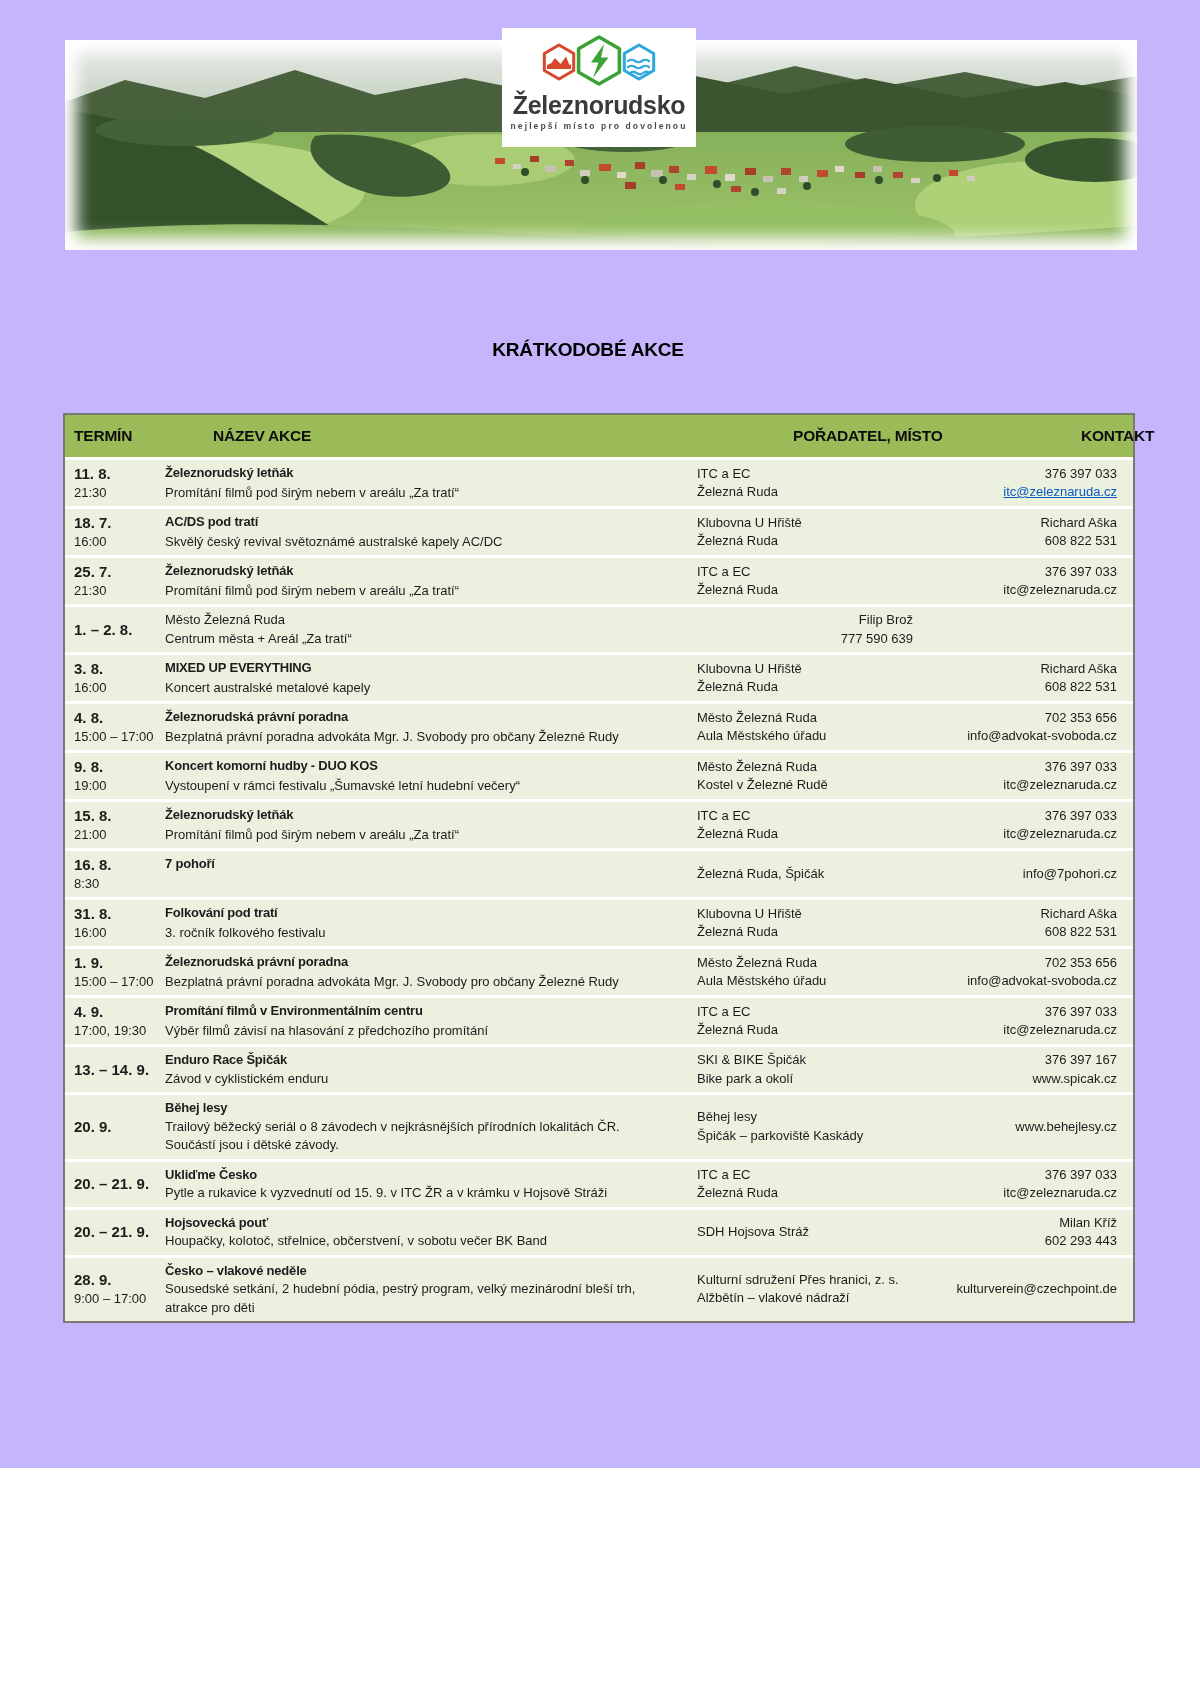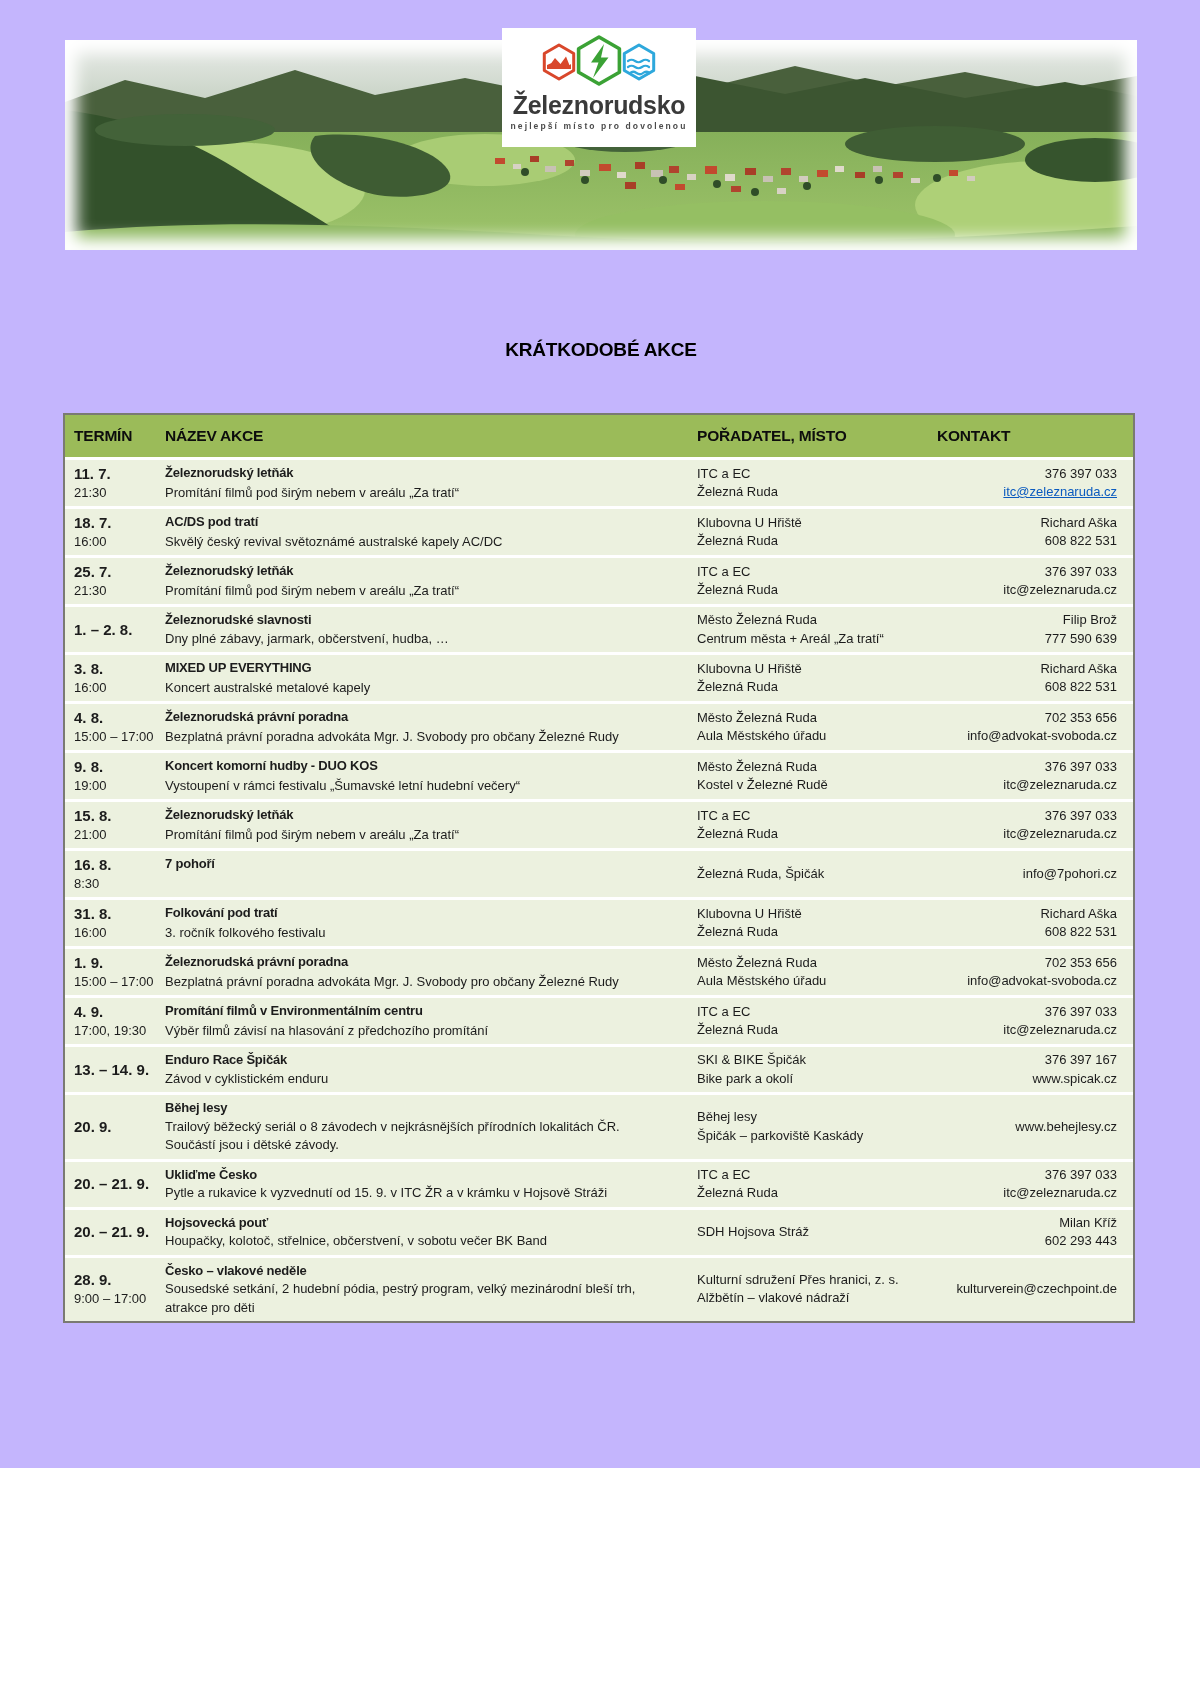--- a/index.html
+++ b/index.html
@@ -21,28 +21,28 @@
     box-shadow:inset 0 0 16px 12px #ffffff;}
   .logo-box{position:absolute;left:437px;top:-12px;width:194px;height:119px;background:#fff;
     text-align:center;padding-top:6px;}
   .logo-box .hexes{height:56px;}
   .brand{font-size:25px;font-weight:700;color:#3a3a3a;letter-spacing:-0.3px;line-height:30px;}
   .tagline{font-size:8.5px;font-weight:700;color:#4a4a4a;letter-spacing:2.1px;line-height:12px;}
 
   
   .title{position:absolute;left:63px;top:276px;width:1072px;text-align:center;
     font-size:29px;font-weight:700;letter-spacing:-0.4px;color:#000;}
-  .subtitle{position:absolute;left:65px;top:339px;width:1072px;text-align:center;
+  .subtitle{position:absolute;left:52px;top:339px;width:1072px;text-align:center;
     font-size:19px;font-weight:700;letter-spacing:-0.2px;color:#000;}
 
   
   .tbl{position:absolute;left:63px;top:413px;width:1072px;border:2px solid var(--border);background:#fff;}
   .thead,.row{display:grid;grid-template-columns:96px 532px 236px 204px;}
   .thead{background:var(--hdr-bg);height:42px;align-items:center;
-    font-weight:700;font-size:15.5px;letter-spacing:-0.2px;color:#0d0d0d;}
+    font-weight:700;font-size:15.5px;letter-spacing:-0.2px;color:#0d0d0d;gap:48px;}
   .thead .h1{padding-left:9px;}
   .thead .h2{padding-left:4px;}
   .thead .h3{padding-left:4px;}
   .thead .h4{padding-left:8px;}
   .row{background:var(--row-bg);margin-top:3px;padding:4px 0;min-height:44px;}
   .c{display:flex;flex-direction:column;justify-content:center;}
   .c.date{padding-left:9px;}
   .c.name{padding-left:4px;padding-right:14px;justify-content:space-between;}
   .c.org{padding-left:4px;padding-right:6px;}
   .c.contact{padding-left:8px;padding-right:16px;text-align:right;}
@@ -169,21 +169,21 @@
   <div class="tbl">
     <div class="thead">
       <div class="h1">TERMÍN</div>
       <div class="h2">NÁZEV AKCE</div>
       <div class="h3">POŘADATEL, MÍSTO</div>
       <div class="h4">KONTAKT</div>
     </div>
     <div id="rows">
   <div class="row">
     <div class="c date">
-      <div class="d">11. 7.</div>
+      <div class="d">11. 8.</div>
       <div class="t">21:30</div>
     </div>
     <div class="c name">
       <div class="ttl">Železnorudský letňák</div>
       <div>
               <div>Promítání filmů pod širým nebem v areálu „Za tratí“</div>
             </div>
     </div>
     <div class="c org">
             <div>ITC a EC</div>
@@ -235,26 +235,20 @@
             <div>376 397 033</div>
             <div>itc@zeleznaruda.cz</div>
           </div>
   </div>
 
   <div class="row">
     <div class="c date">
       <div class="d">1. – 2. 8.</div>
 
     </div>
-    <div class="c name">
-      <div class="ttl">Železnorudské slavnosti</div>
-      <div>
-              <div>Dny plné zábavy, jarmark, občerstvení, hudba, …</div>
-            </div>
-    </div>
     <div class="c org">
             <div>Město Železná Ruda</div>
             <div>Centrum města + Areál „Za tratí“</div>
           </div>
     <div class="c contact">
             <div>Filip Brož</div>
             <div>777 590 639</div>
           </div>
   </div>
 

